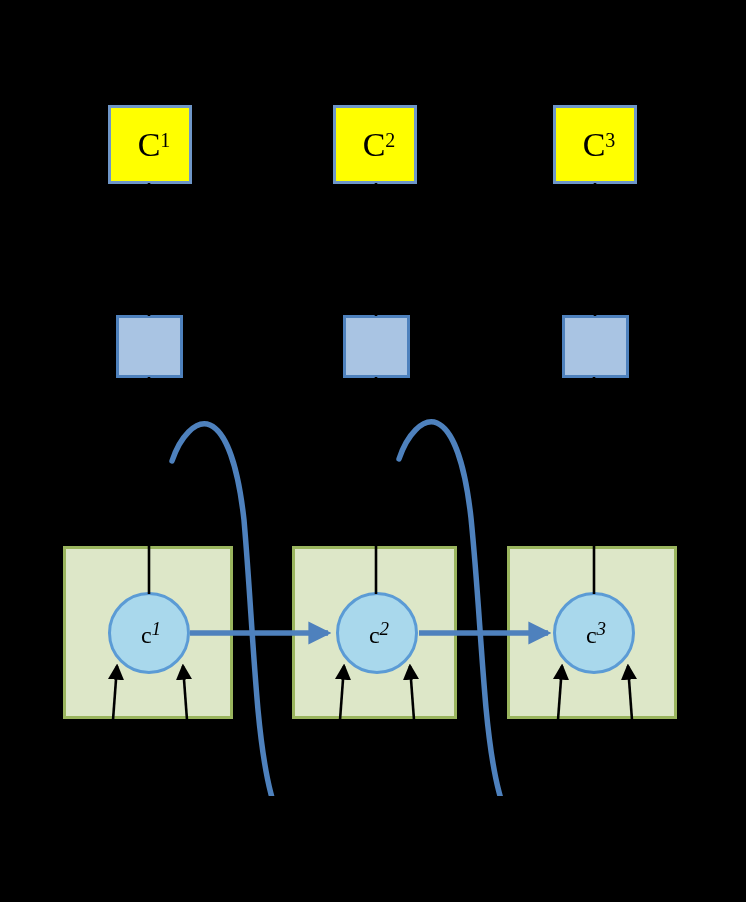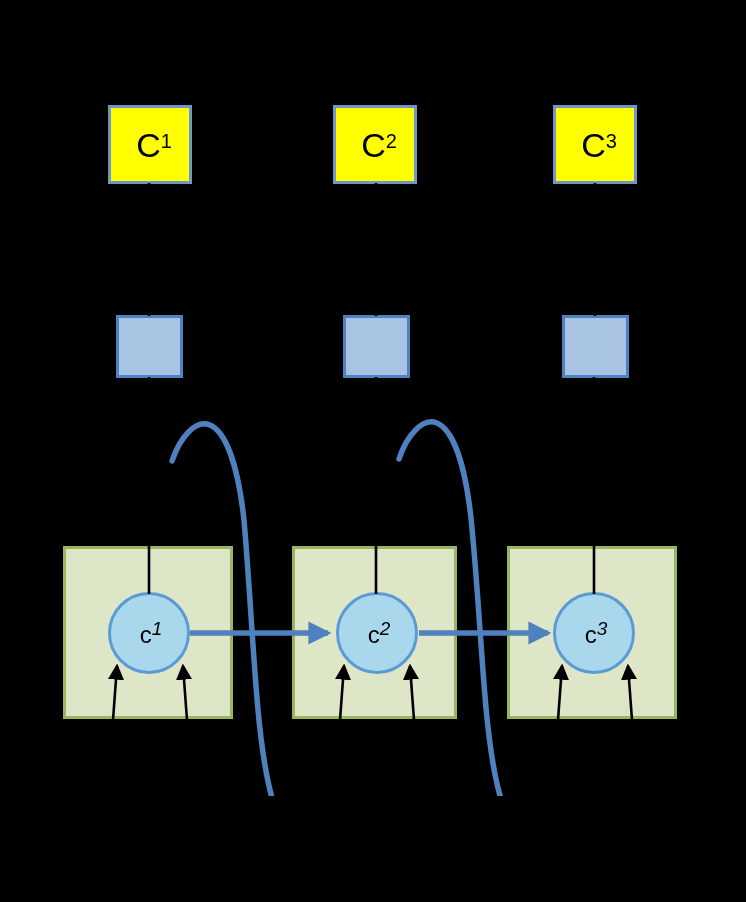--- a/index.html
+++ b/index.html
@@ -1,18 +1,18 @@
 <!DOCTYPE html>
 <html><head>
 <meta charset="utf-8">
 <style>
   html,body { margin:0; padding:0; background:#000; }
   .canvas {
     position:relative; width:746px; height:796px; background:#000000;
-    font-family:Liberation Sans, sans-serif; overflow:hidden;
+    font-family:Liberation Serif, serif; overflow:hidden;
   }
   .canvas * { box-sizing:border-box; }
 
   
   .sq-yellow {
     position:absolute; top:105px; width:84px; height:79px;
     background:#ffff00; border:3px solid #6e96c8;
     display:flex; align-items:center; justify-content:center;
   }
   .y1 { left:108px; } .y2 { left:333px; } .y3 { left:553px; }

